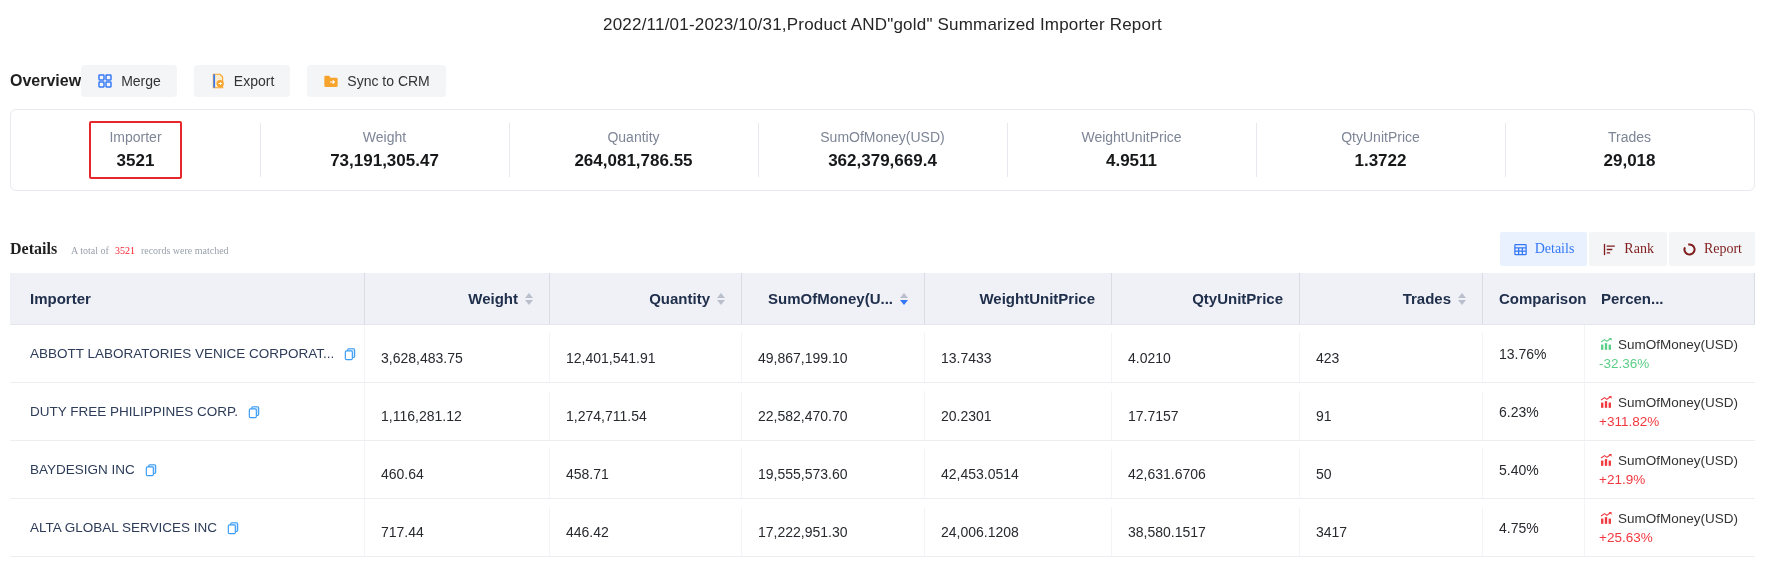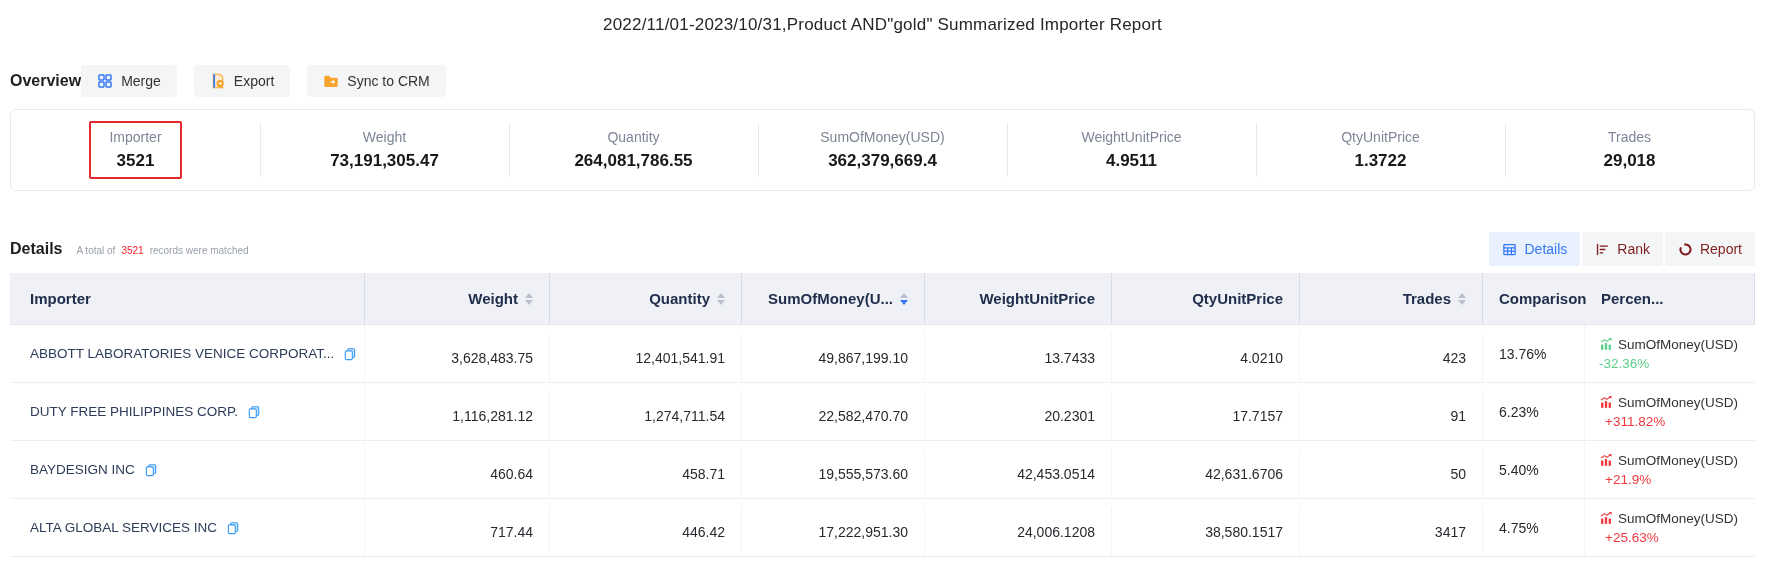--- a/index.html
+++ b/index.html
@@ -27,21 +27,21 @@
   .btn svg{display:block;}
 
   .overview-panel{margin:12px 10px 0;height:82px;border:1px solid #e7e9ee;border-radius:6px;display:flex;align-items:stretch;}
   .stat{flex:1;display:flex;align-items:center;justify-content:center;position:relative;}
   .stat + .stat::before{content:'';position:absolute;left:0;top:13px;bottom:13px;width:1px;background:#e7e9ee;}
   .stat-box{display:flex;flex-direction:column;align-items:center;gap:6px;padding:6px 18px;border:2px solid transparent;border-radius:2px;}
   .stat-box.highlight{border-color:var(--annotation-red);}
   .stat-label{font-size:14px;color:#7d8596;}
   .stat-value{font-size:17px;font-weight:bold;color:#17181a;}
 
-  .details-bar{display:flex;justify-content:space-between;align-items:center;margin:41px 10px 0;}
+  .details-bar{display:flex;justify-content:space-between;align-items:center;margin:41px 10px 0;font-family:Liberation Serif, serif;}
   .details-left{display:flex;align-items:baseline;gap:14px;}
   .summary{font-size:10px;color:#9aa0ab;}
   .summary .count{color:var(--count-red);margin:0 6px;}
   .view-tabs{display:flex;gap:2px;}
   .tab{display:inline-flex;align-items:center;gap:7px;padding:9px 13px;background:var(--button-bg);
        font-size:14px;color:#7f1d1d;border:none;border-radius:2px;cursor:pointer;font-family:inherit;}
   .tab.active{background:var(--active-tab-bg);color:var(--accent-blue);}
   .tab svg{display:block;}
 
   .data-table{margin:7px 10px 0;}
@@ -54,31 +54,31 @@
   .th:first-child{padding-left:20px;}
   .sort-carets{display:inline-flex;flex-direction:column;margin-left:7px;cursor:pointer;}
   .caret{width:0;height:0;border-left:4px solid transparent;border-right:4px solid transparent;display:block;}
   .caret.up{border-bottom:5px solid #b9bfcc;margin-bottom:2px;}
   .caret.down{border-top:5px solid #b9bfcc;}
   .caret.down.active{border-top-color:var(--accent-blue);}
 
   .tr{height:58px;border-bottom:1px solid #eceef2;}
   .td{display:flex;align-items:center;padding:0 16px;font-size:14px;color:#27292e;border-right:1px solid #f3f4f7;}
   .td:last-child{border-right:none;}
-  .td.align-right{justify-content:flex-end;margin-top:8px;}
+  .td.align-right{margin-top:8px;}
   .importer-cell{padding-left:20px;gap:9px;align-items:center;}
   .importer-name{font-size:13.5px;color:#2d3c58;cursor:pointer;white-space:nowrap;}
   .copy-icon{display:inline-flex;cursor:pointer;}
   .comparison-cell{flex-direction:column;align-items:flex-start;justify-content:center;gap:4px;padding:0 14px;}
   .comp-line1{display:flex;align-items:center;gap:5px;font-size:13.5px;color:#333;}
   .trend-icon{display:inline-flex;}
   .trend-icon.up{color:var(--up-red);}
   .trend-icon.down{color:var(--down-green);}
   .comp-change{font-size:13.5px;}
-  .comp-change.up{color:var(--up-red);margin-left:6px;}
+  .comp-change.up{color:var(--up-red);}
   .comp-change.down{color:var(--down-green);}
 </style>
 </head>
 <body>
 
 <div class="report-title">2022/11/01-2023/10/31,Product AND"gold" Summarized Importer Report</div>
 
 <div class="overview-header">
   <div class="section-heading">Overview</div>
   <div class="btn-group">

